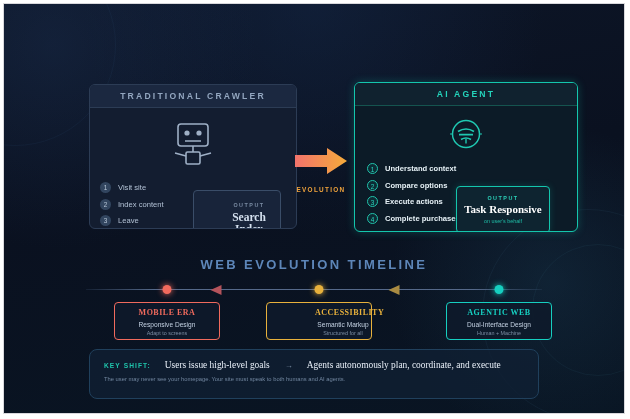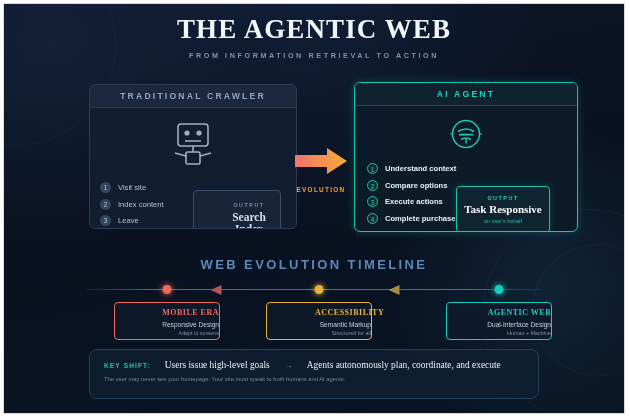--- a/index.html
+++ b/index.html
@@ -186,21 +186,21 @@
   .tl-mark {
     position: absolute; top: 281px; width: 0; height: 0;
     transform: translateX(-50%);
     border-top: 5px solid transparent;
     border-bottom: 5px solid transparent;
   }
   .tl-card {
     position: absolute; top: 298px; width: 106px; height: 38px;
     border-radius: 4px; box-sizing: border-box;
     transform: translateX(-50%);
-    text-align: right; padding-top: 5px;
+    text-align: center; padding-top: 5px;
   }
   .tl-card .tl-name {
     font-family: "Liberation Serif", serif;
     font-weight: bold; font-size: 8px; letter-spacing: 0.5px;
   }
   .tl-card .tl-sub { font-size: 6.6px; color: #c3d1e2; margin-top: 3.5px; }
   .tl-card .tl-note { font-size: 5.4px; color: #7b8da4; margin-top: 2.5px; }
 
   
   #keyshift {
@@ -228,24 +228,20 @@
 </head>
 <body>
 
 <div id="frame">
   <div id="stage">
 
     <div class="bg-ring r1"></div>
     <div class="bg-ring r2"></div>
     <div class="bg-ring r3"></div>
 
-    <div id="header">
-      <div id="title">THE AGENTIC WEB</div>
-      <div id="subtitle">FROM INFORMATION RETRIEVAL TO ACTION</div>
-    </div>
 
     <div class="panel" id="crawler">
       <div class="panel-head">TRADITIONAL CRAWLER</div>
       <div class="panel-body">
 
         <span id="robot">
           <svg width="42" height="50" viewBox="0 0 42 50" fill="none" stroke="#9fb0c6" stroke-width="1.6">
             <rect x="6" y="4" width="30" height="22" rx="3"></rect>
             <circle cx="15" cy="13" r="2.6" fill="#9fb0c6" stroke="none"></circle>
             <circle cx="27" cy="13" r="2.6" fill="#9fb0c6" stroke="none"></circle>

